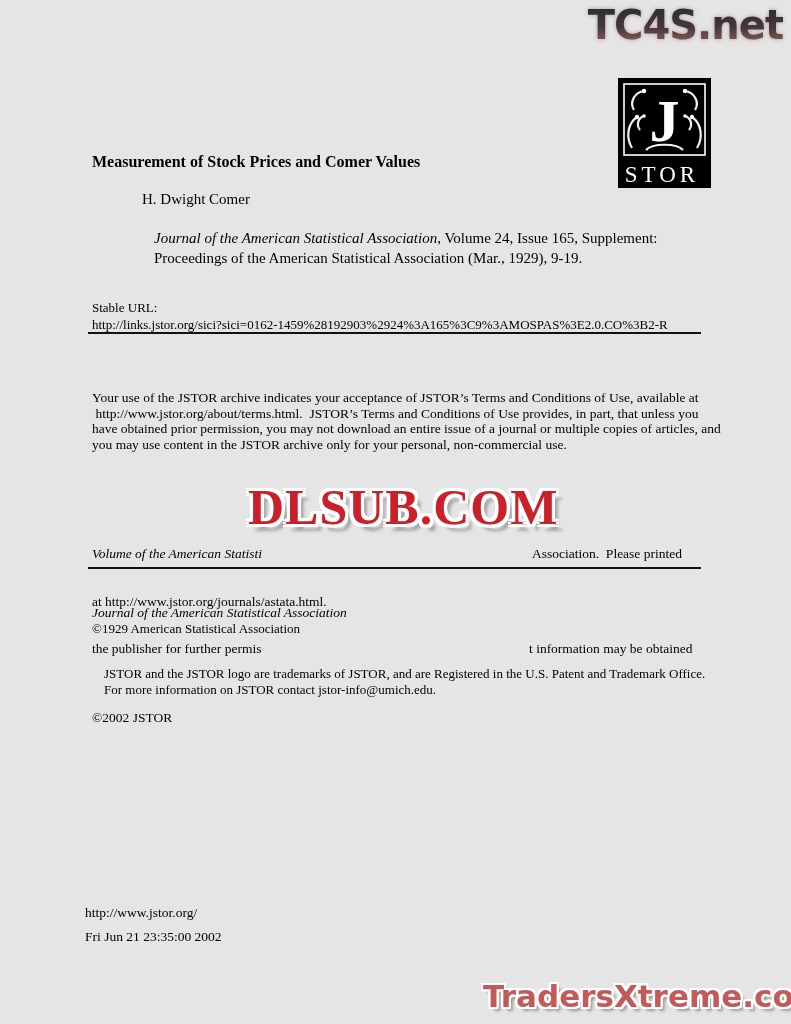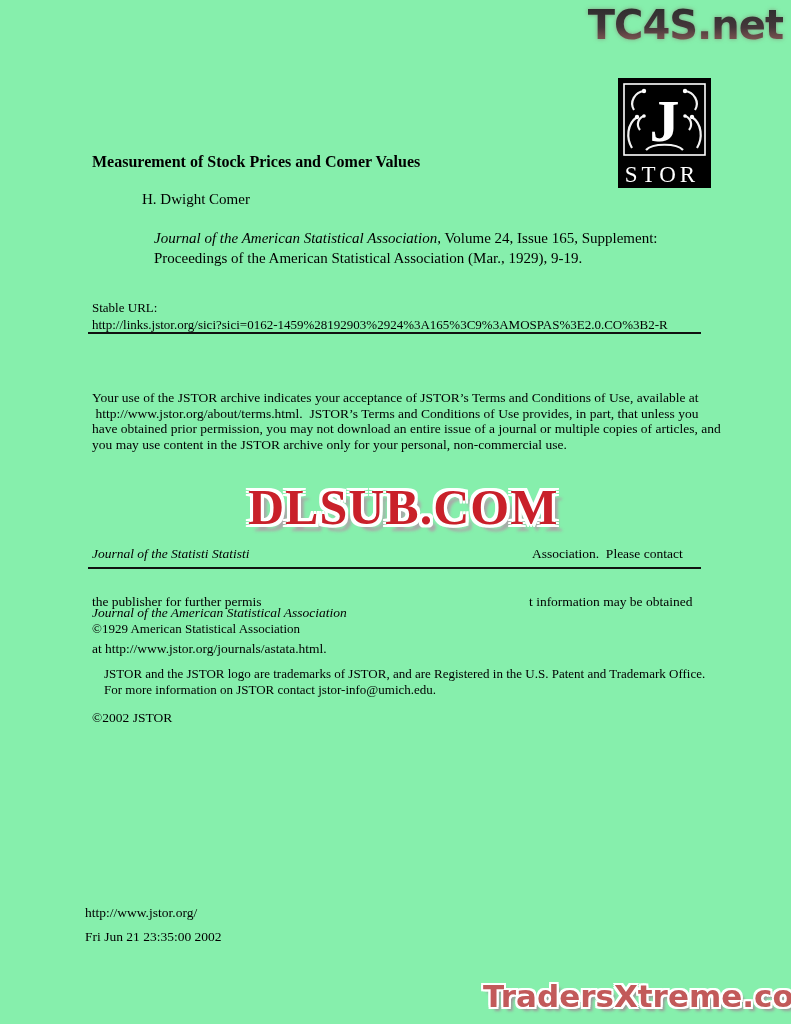--- a/index.html
+++ b/index.html
@@ -1,18 +1,18 @@
 <!DOCTYPE html>
 <html><head>
 <meta charset="utf-8">
 <style>
   * { margin:0; padding:0; box-sizing:border-box; }
   html,body { background:#ffffff; }
   .page {
-    position:relative; width:791px; height:1024px; background:#86efac;
+    position:relative; width:791px; height:1024px; background:#e5e5e5;
     font-family:"Liberation Serif", serif; color:#000; overflow:hidden;
   }
 
   
   .wm-top {
     position:absolute; top:2px; right:8px;
     font-family:"DejaVu Sans", sans-serif; font-weight:bold; font-size:40px;
     letter-spacing:-1px;
     background:linear-gradient(180deg,#2e2e2e 12%,#44373a 55%,#96625c 96%);
     -webkit-background-clip:text; background-clip:text; color:transparent;
@@ -120,23 +120,23 @@
 
   <div class="rule rule1"></div>
 
   <div class="para para1">Your use of the JSTOR archive indicates your acceptance of JSTOR’s Terms and Conditions of Use, available at
  http://www.jstor.org/about/terms.html.  JSTOR’s Terms and Conditions of Use provides, in part, that unless you
 have obtained prior permission, you may not download an entire issue of a journal or multiple copies of articles, and
 you may use content in the JSTOR archive only for your personal, non-commercial use.</div>
 
 
   <div class="para para3">
-    <div class="pline"><span class="it">Journal of the Statisti Statisti</span><span class="frag-right p3r1">Association.  Please contact</span></div>
+    <div class="pline"><span class="it">Volume of the American Statisti</span><span class="frag-right p3r1">Association.  Please printed</span></div>
+    <div class="pline">at http://www.jstor.org/journals/astata.html.</div>
     <div class="pline"><span>the publisher for further permis</span><span class="frag-right p3r2">t information may be obtained</span></div>
-    <div class="pline">at http://www.jstor.org/journals/astata.html.</div>
   </div>
 
   <div class="wm-mid">DLSUB.COM</div>
 
   <div class="rule rule2"></div>
 
   <div class="f-journal">Journal of the American Statistical Association</div>
   <div class="f-copy1929">©1929 American Statistical Association</div>
   <div class="f-trademark">JSTOR and the JSTOR logo are trademarks of JSTOR, and are Registered in the U.S. Patent and Trademark Office.
 For more information on JSTOR contact jstor-info@umich.edu.</div>

